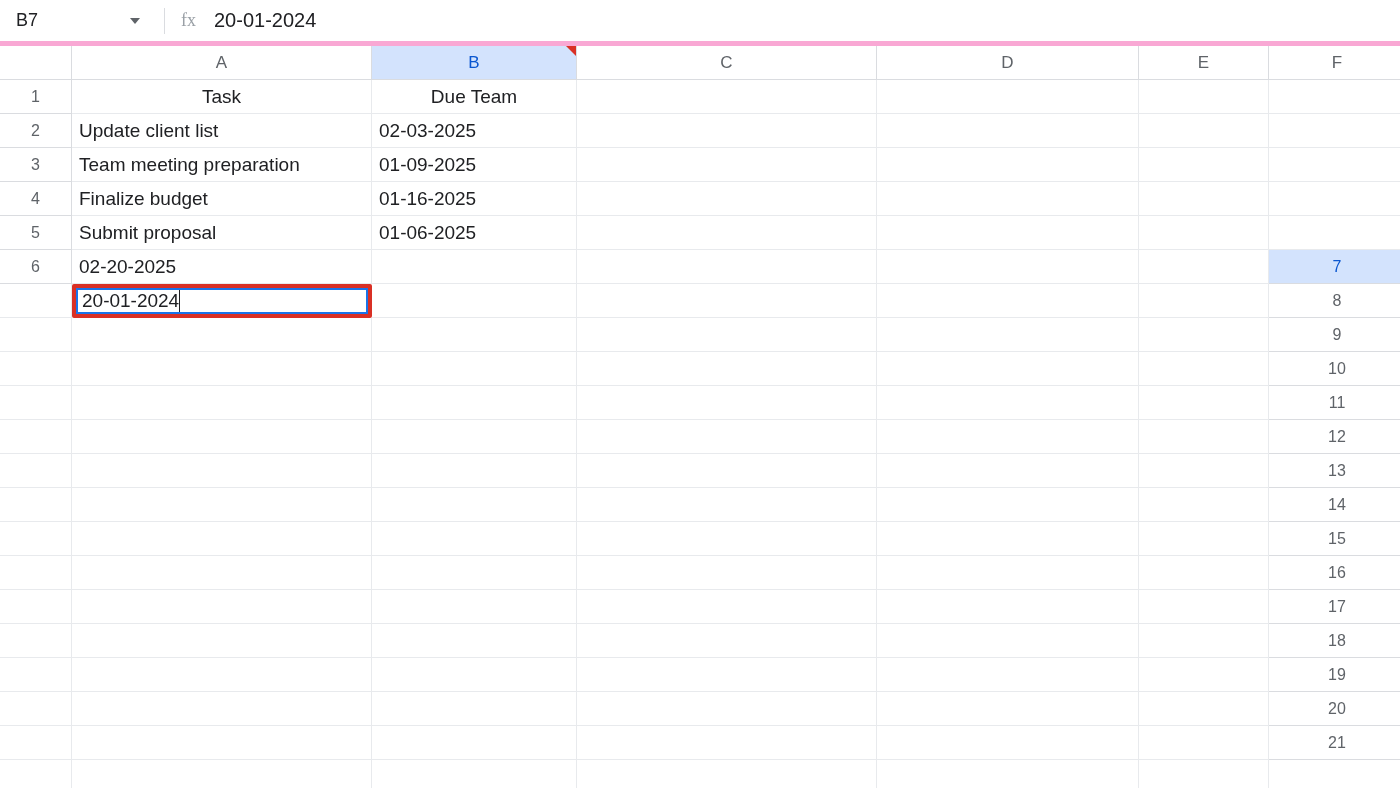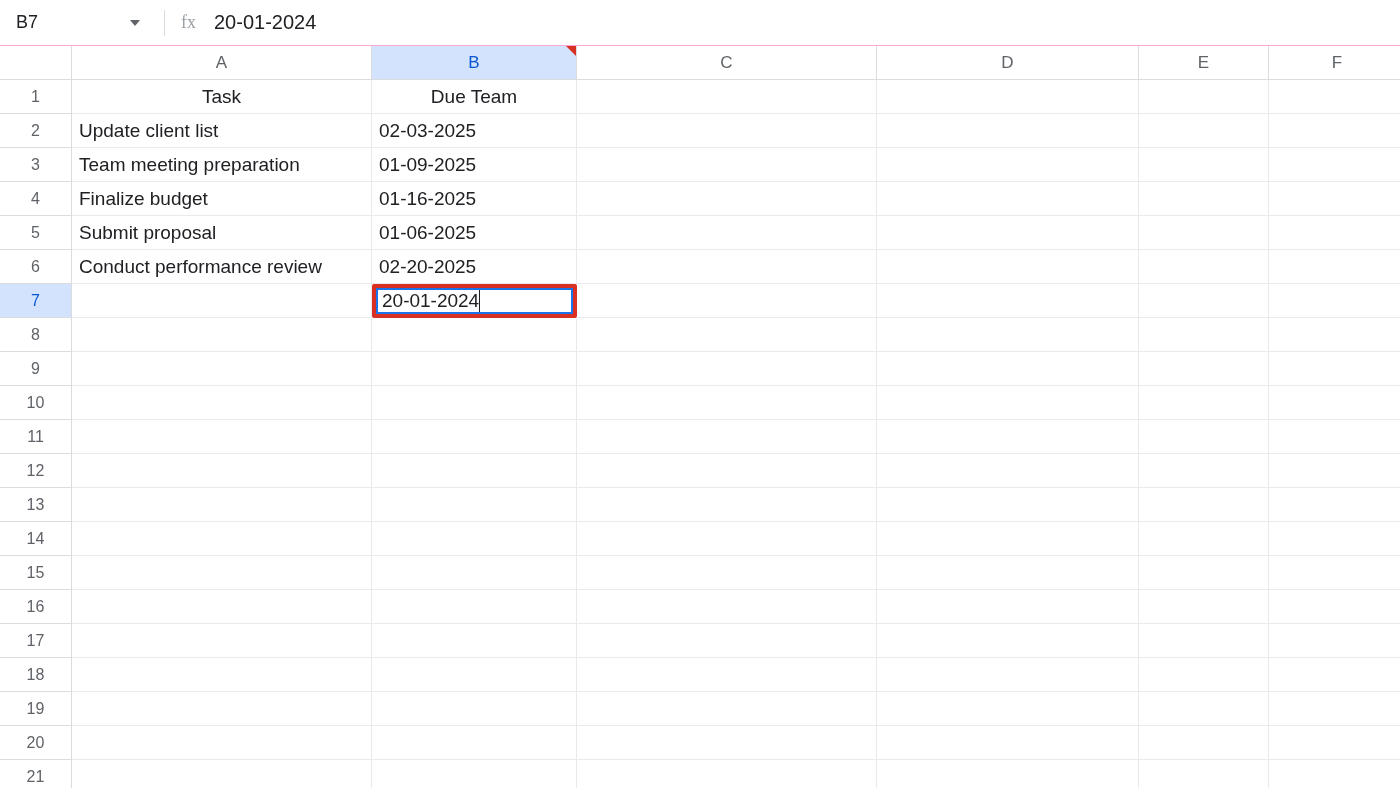--- a/index.html
+++ b/index.html
@@ -9,21 +9,21 @@
       color: #202124;
       background: #fff;
       overflow: hidden;
     }
     
     
     .formula-bar {
       display: flex;
       align-items: center;
       height: 46px;
-      border-bottom: 1px solid #f9a8d4;
+      border-bottom: 5px solid #f9a8d4;
       padding-left: 8px;
       background: #fff;
     }
     .name-box {
       display: flex;
       align-items: center;
       width: 140px;
       padding: 4px 8px;
     }
     .name-box-text {
@@ -210,21 +210,20 @@
 
   <div class="row-header">5</div>
   <div class="cell">Submit proposal</div>
   <div class="cell">01-06-2025</div>
   <div class="cell"></div>
   <div class="cell"></div>
   <div class="cell"></div>
   <div class="cell"></div>
 
   <div class="row-header">6</div>
-  <div class="cell">Conduct performance review</div>
   <div class="cell">02-20-2025</div>
   <div class="cell"></div>
   <div class="cell"></div>
   <div class="cell"></div>
   <div class="cell"></div>
 
   <div class="row-header selected">7</div>
   <div class="cell"></div>
   <div class="cell editing-cell" style="padding:0;">
     <div class="inner-edit">

